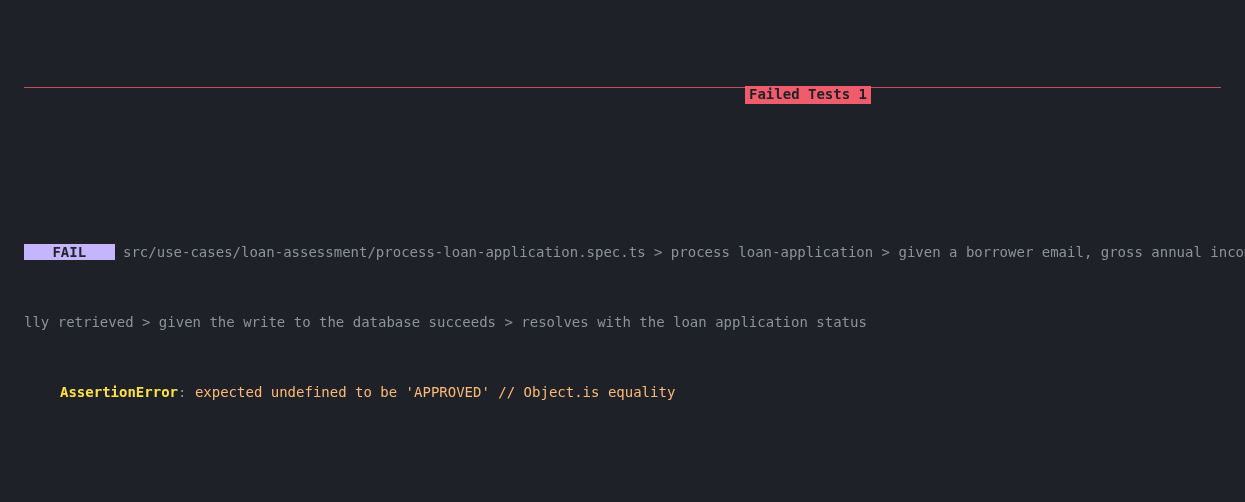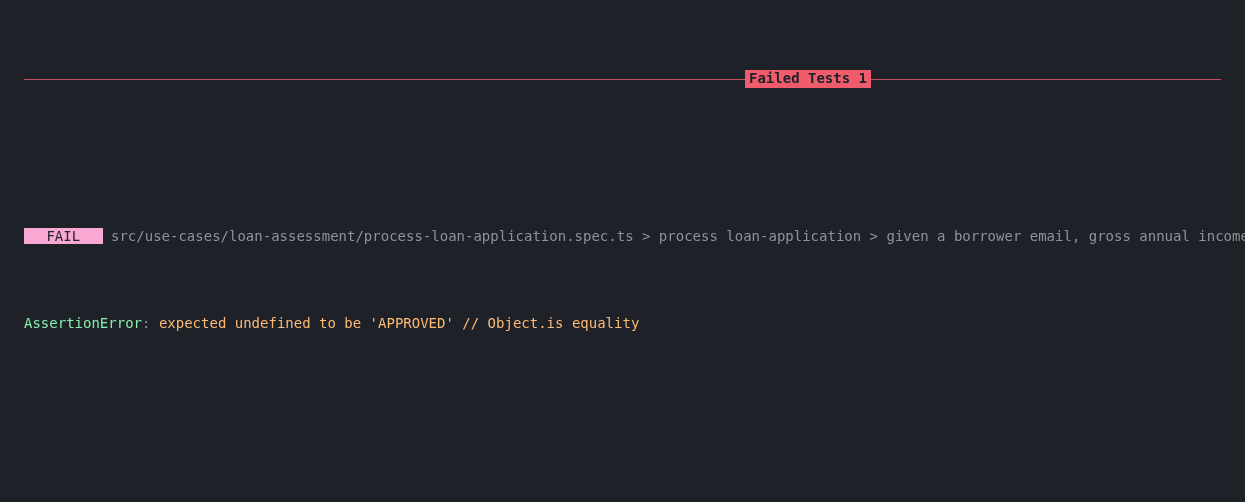--- a/index.html
+++ b/index.html
@@ -26,33 +26,34 @@
   .banner-rule {
     flex: 0 0 auto;
     color: #f05c6c;
   }
   .banner-fill {
     flex: 1 1 auto;
     overflow: hidden;
     color: #f05c6c;
   }
   .badge-fail {
-    background: #f9a8d4;
+    background: #c4b5fd;
     color: #21242c;
-    font-weight: normal;
-    padding: 0 14px;
+    font-weight: bold;
+    padding: 0 20px;
   }
   .badge-failed-title {
     background: #f05c6c;
     color: #1e2128;
     font-weight: bold;
     padding: 0 4px;
+    margin-top: 16px;
   }
   .grey   { color: #8e9299; }
-  .red-b  { color: #86efac; font-weight: normal; }
+  .red-b  { color: #fde047; font-weight: bold; margin-left: 36px; }
   .yellow { color: #fdba74; }
   .pad    { padding: 0 24px 0 24px; }
   .line   { min-height: 1.25em; }
 </style>
 </head>
 <body>
 
 <div class="term">
 
   
@@ -60,20 +61,21 @@
     <span class="banner-rule">⎯⎯⎯⎯⎯⎯⎯⎯⎯⎯⎯⎯⎯⎯⎯⎯⎯⎯⎯⎯⎯⎯⎯⎯⎯⎯⎯⎯⎯⎯⎯⎯⎯⎯⎯⎯⎯⎯⎯⎯⎯⎯⎯⎯⎯⎯⎯⎯⎯⎯⎯⎯⎯⎯⎯⎯⎯⎯⎯⎯⎯⎯⎯⎯⎯⎯⎯⎯⎯⎯⎯⎯⎯⎯⎯⎯⎯⎯⎯⎯⎯⎯⎯⎯⎯⎯⎯⎯⎯⎯⎯⎯⎯⎯⎯⎯⎯⎯⎯⎯⎯⎯⎯ </span>
     <span class="badge-failed-title">Failed Tests 1</span>
     <span class="banner-fill"> ⎯⎯⎯⎯⎯⎯⎯⎯⎯⎯⎯⎯⎯⎯⎯⎯⎯⎯⎯⎯⎯⎯⎯⎯⎯⎯⎯⎯⎯⎯⎯⎯⎯⎯⎯⎯⎯⎯⎯⎯⎯⎯⎯⎯⎯⎯⎯⎯⎯⎯⎯⎯⎯⎯⎯⎯⎯⎯⎯⎯⎯⎯⎯⎯⎯⎯⎯⎯⎯⎯⎯⎯⎯⎯⎯⎯⎯⎯⎯⎯⎯⎯⎯⎯⎯⎯⎯⎯⎯⎯⎯⎯⎯⎯⎯⎯⎯⎯⎯⎯⎯⎯⎯⎯⎯⎯⎯⎯⎯⎯⎯⎯⎯⎯</span>
   </div>
 
   <div class="line pad"></div>
 
   
   <div class="line pad"><span class="badge-fail"> FAIL </span><span class="grey"> src/use-cases/loan-assessment/process-loan-application.spec.ts &gt; process loan-application &gt; given a borrower email, gross annual income, employmen</span></div>
   
+  <div class="line pad grey">lly retrieved &gt; given the write to the database succeeds &gt; resolves with the loan application status</div>
   
   <div class="line pad"><span class="red-b">AssertionError</span><span class="grey">: </span><span class="yellow">expected undefined to be 'APPROVED' // Object.is equality</span></div>
 
   <div class="line pad"></div>
 
   
   
   
   
   

